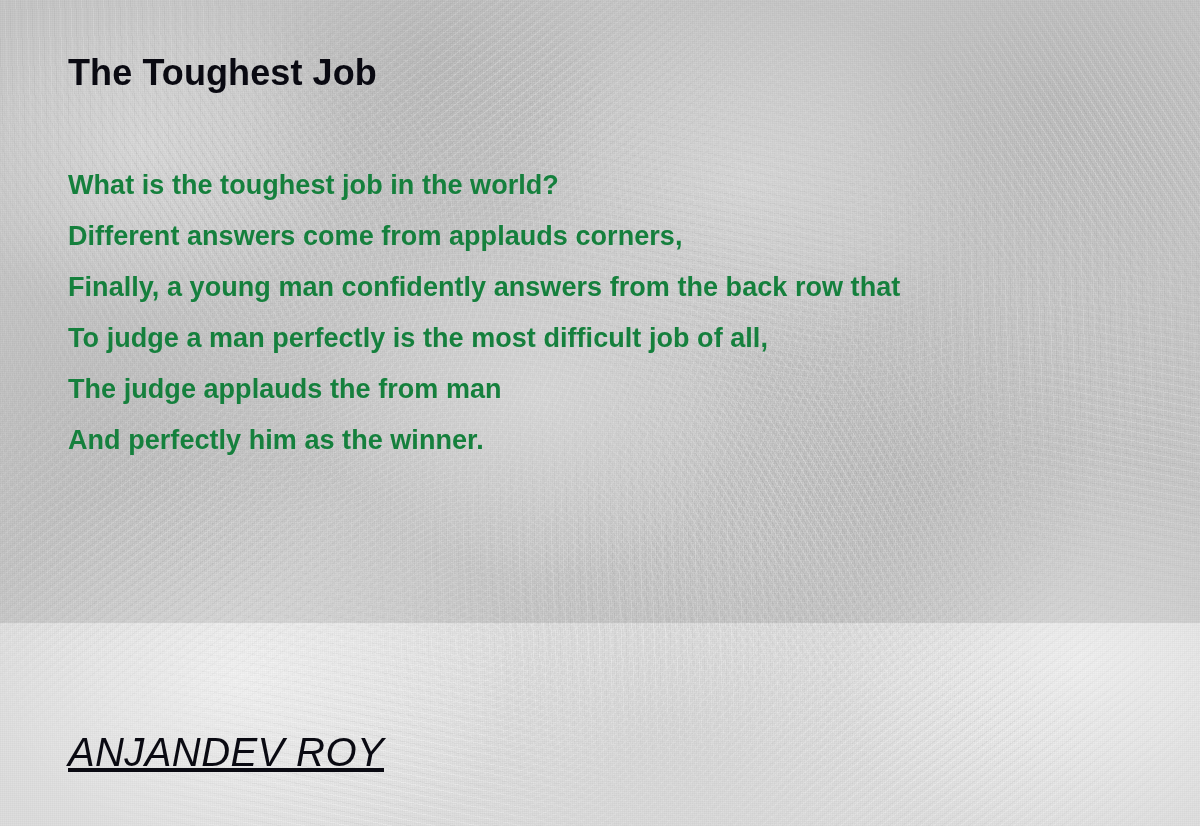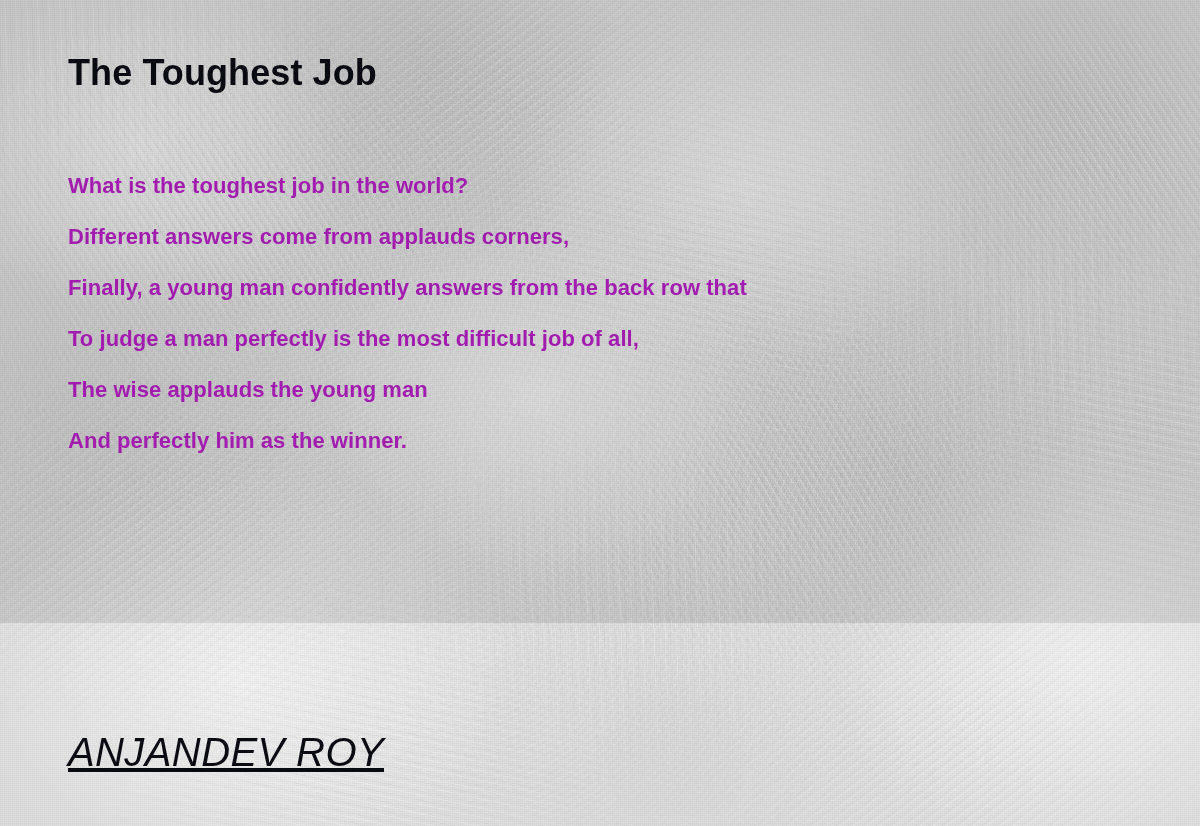--- a/index.html
+++ b/index.html
@@ -175,25 +175,25 @@
   }
 
   #poem-body {
     position: absolute;
     left: 68px;
     top: 160px;
     width: 1090px;
   }
 
   .poem-line {
-    font-size: 22px;
+    font-size: 27px;
     font-weight: bold;
     line-height: 51px;
     letter-spacing: .05px;
-    color: #a21caf;
+    color: #15803d;
     white-space: nowrap;
   }
 
   #poem-author {
     position: absolute;
     left: 68px;
     top: 730px;
     font-size: 40px;
     font-style: italic;
     font-weight: normal;
@@ -221,20 +221,20 @@
 
   <div class="content">
 
     <h1 id="poem-title">The Toughest Job</h1>
 
     <div id="poem-body">
       <div class="poem-line">What is the toughest job in the world?</div>
       <div class="poem-line">Different answers come from applauds corners,</div>
       <div class="poem-line">Finally, a young man confidently answers from the back row that</div>
       <div class="poem-line">To judge a man perfectly is the most difficult job of all,</div>
-      <div class="poem-line">The wise applauds the young man</div>
+      <div class="poem-line">The judge applauds the from man</div>
       <div class="poem-line">And perfectly him as the winner.</div>
     </div>
 
     <div id="poem-author">ANJANDEV ROY</div>
 
   </div>
 </div>
 
 </body></html>

